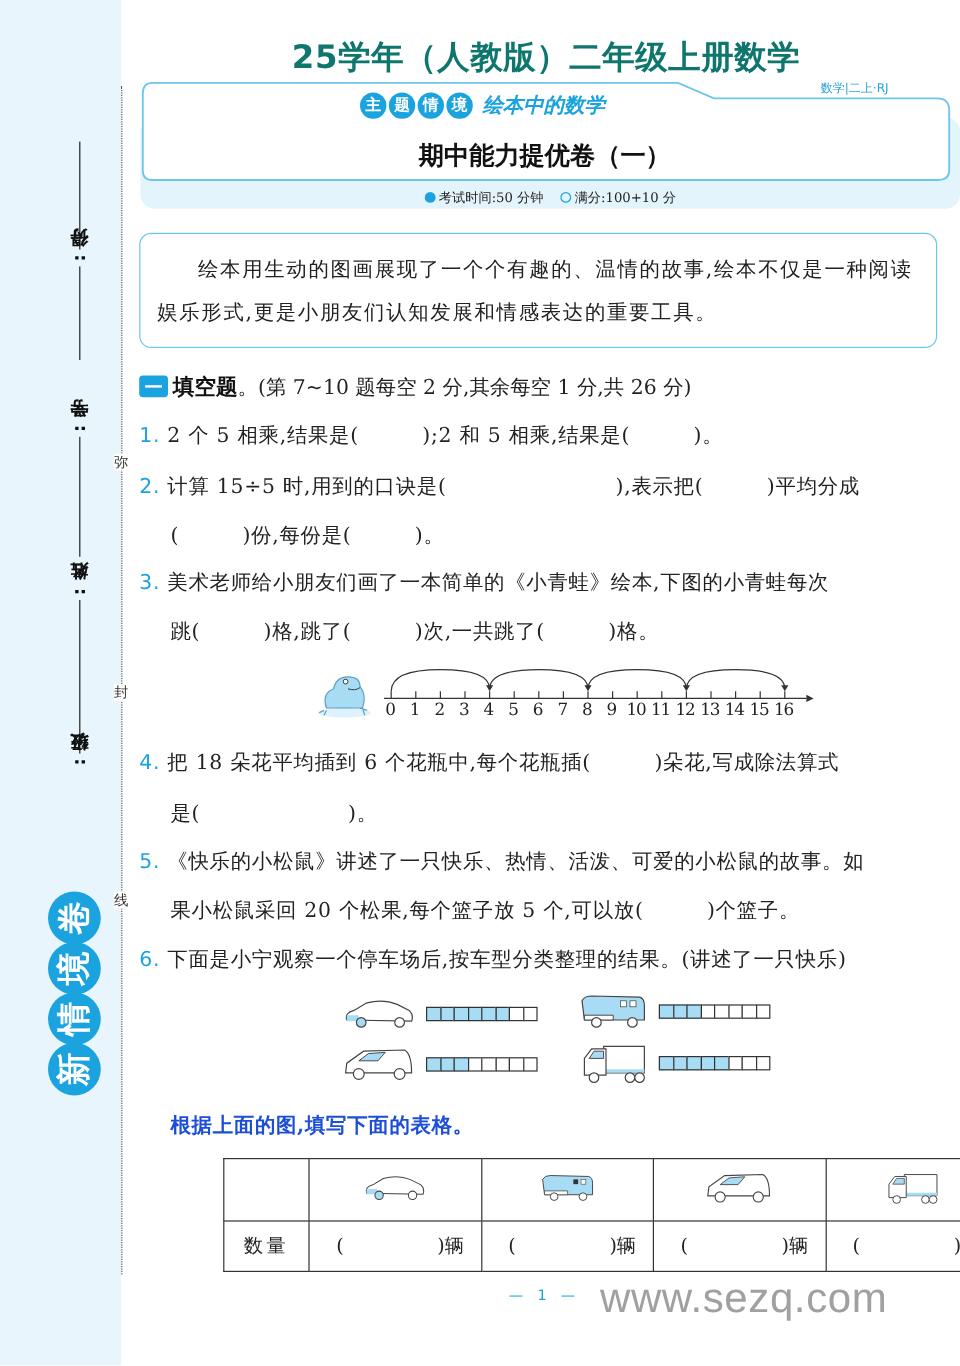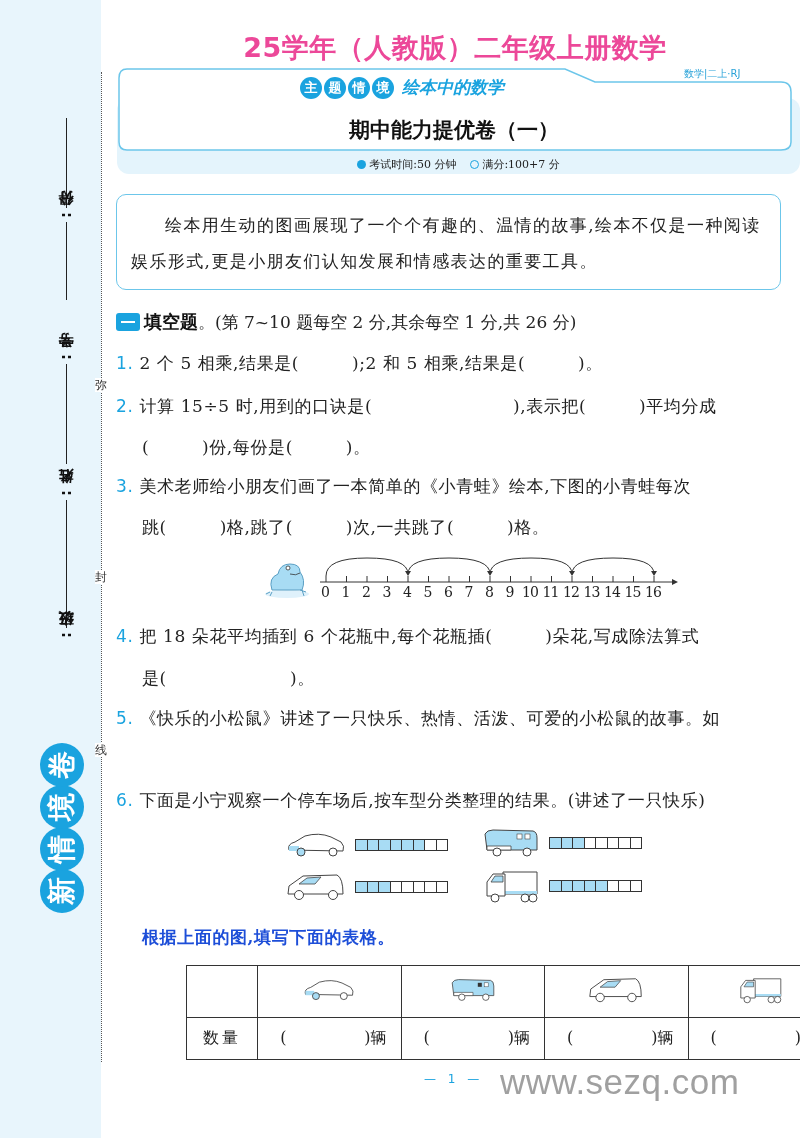--- a/index.html
+++ b/index.html
@@ -10,21 +10,21 @@
   .margin { position: absolute; left: 0; top: 0; width: 101px; height: 1138px; background: #e8f5fc; }
   .dotline { position: absolute; left: 101px; top: 72px; width: 0; height: 990px; border-left: 1px dotted #555; }
   .seal { position: absolute; left: 95px; font-size: 12px; color: #333; font-family: "DejaVu Sans", sans-serif; background: #fff; line-height: 14px; }
   .field { position: absolute; left: 56px; width: 20px; display: flex; flex-direction: column; align-items: center; }
   .field .line { width: 0; border-left: 1.5px solid #222; }
   .field .lbl { writing-mode: vertical-rl; transform: rotate(180deg); font-family: "DejaVu Sans", sans-serif; font-weight: bold; font-size: 15px; color: #111; padding: 4px 0; }
   .brand { position: absolute; left: 40px; top: 745px; width: 44px; display: flex; flex-direction: column-reverse; align-items: center; }
   .brand span { width: 44px; height: 44px; border-radius: 50%; background: #1aa3df; color: #fff; font-family: "DejaVu Sans", sans-serif; font-weight: bold; font-size: 28px; display: flex; align-items: center; justify-content: center; transform: rotate(-90deg); margin-top: -2px; }
 
   
-  .main-title { position: absolute; left: 110px; top: 30px; width: 690px; text-align: center; font-family: "DejaVu Sans", sans-serif; font-weight: bold; font-size: 27px; color: #ec4899; letter-spacing: 0.5px; }
+  .main-title { position: absolute; left: 110px; top: 30px; width: 690px; text-align: center; font-family: "DejaVu Sans", sans-serif; font-weight: bold; font-size: 27px; color: #0f766e; letter-spacing: 0.5px; }
   .head-bg { position: absolute; left: 117px; top: 98px; width: 683px; height: 76px; background: #e4f4fc; border-radius: 12px; }
   .head-card { position: absolute; left: 117px; top: 68px; width: 674px; height: 84px; }
   .head-card svg { position: absolute; left: 0; top: 0; }
   .subject-tag { position: absolute; left: 684px; top: 67px; font-family: "DejaVu Sans", sans-serif; font-size: 10px; color: #2aa3d9; }
   .theme { position: absolute; left: 300px; top: 76px; display: flex; align-items: center; gap: 2px; }
   .theme .ball { width: 22px; height: 22px; border-radius: 50%; background: #1aa3df; color: #fff; font-family: "DejaVu Sans", sans-serif; font-weight: bold; font-size: 13px; display: flex; align-items: center; justify-content: center; }
   .theme .txt { margin-left: 6px; font-family: "DejaVu Sans", sans-serif; font-weight: bold; font-size: 17px; color: #1aa3df; font-style: italic; }
   .paper-title { position: absolute; left: 117px; top: 116px; width: 674px; text-align: center; font-family: "DejaVu Serif", serif; font-weight: bold; font-size: 21px; color: #111; }
   .meta { position: absolute; left: 117px; top: 157px; width: 683px; text-align: center; font-size: 11px; color: #222; display: flex; justify-content: center; gap: 14px; }
   .meta .ico { display: inline-block; width: 9px; height: 9px; border-radius: 50%; background: #1aa3df; margin-right: 3px; vertical-align: -1px; }
@@ -113,21 +113,21 @@
 <div class="theme">
   <span class="ball">主</span>
   <span class="ball">题</span>
   <span class="ball">情</span>
   <span class="ball">境</span>
   <span class="txt">绘本中的数学</span>
 </div>
 <div class="paper-title">期中能力提优卷（一）</div>
 <div class="meta">
   <span><i class="ico"></i><span>考试时间:50 分钟</span></span>
-  <span><i class="ico check"></i><span>满分:100+7 分</span></span>
+  <span><i class="ico check"></i><span>满分:100+10 分</span></span>
 </div>
 
 <div class="intro">
   <p>绘本用生动的图画展现了一个个有趣的、温情的故事,绘本不仅是一种阅读娱乐形式,更是小朋友们认知发展和情感表达的重要工具。</p>
 </div>
 
 <div class="section">
   <span class="num">
       <i></i>
     </span>
@@ -210,20 +210,21 @@
     <span style="position:absolute;left:383px;letter-spacing:-1px">16</span>
   </div>
 </div>
 
 <div class="q" style="top:624px">
   <span class="n">4.</span><span>把 18 朵花平均插到 6 个花瓶中,每个花瓶插(　　　)朵花,写成除法算式</span>
   <div class="cont" style="margin-top:18px">是(　　　　　　　)。</div>
 </div>
 <div class="q" style="top:706px">
   <span class="n">5.</span><span>《快乐的小松鼠》讲述了一只快乐、热情、活泼、可爱的小松鼠的故事。如</span>
+  <div class="cont" style="margin-top:17px">果小松鼠采回 20 个松果,每个篮子放 5 个,可以放(　　　)个篮子。</div>
 </div>
 <div class="q" style="top:788px">
   <span class="n">6.</span><span>下面是小宁观察一个停车场后,按车型分类整理的结果。(讲述了一只快乐)</span>
 </div>
 
 <div class="cars">
   <div class="row" style="left:0;top:4px">
     <svg width="62" height="26" viewBox="0 0 62 26">
       <path d="M4 18 Q2 12 10 10 L20 4 Q34 0 46 5 L56 10 Q60 14 58 19 Z" fill="#fff" stroke="#444" stroke-width="1"></path>
       <path d="M4 14 L14 14 L14 19 L4 19 Z" fill="#a8dcf4"></path>

